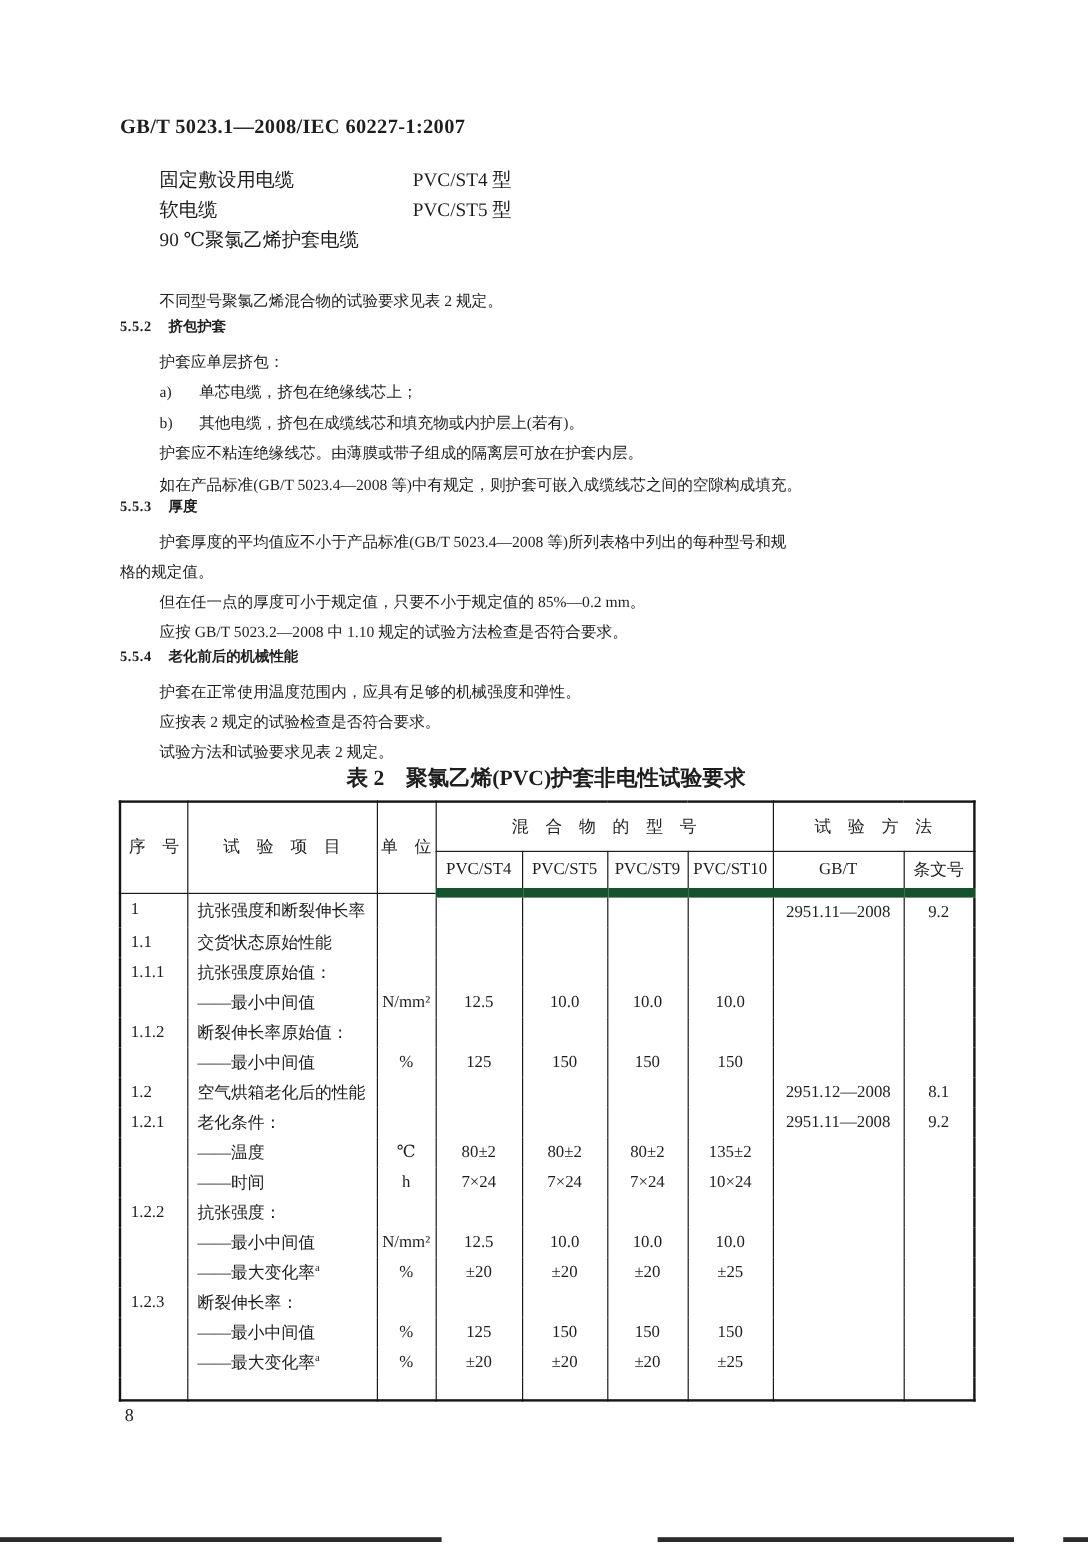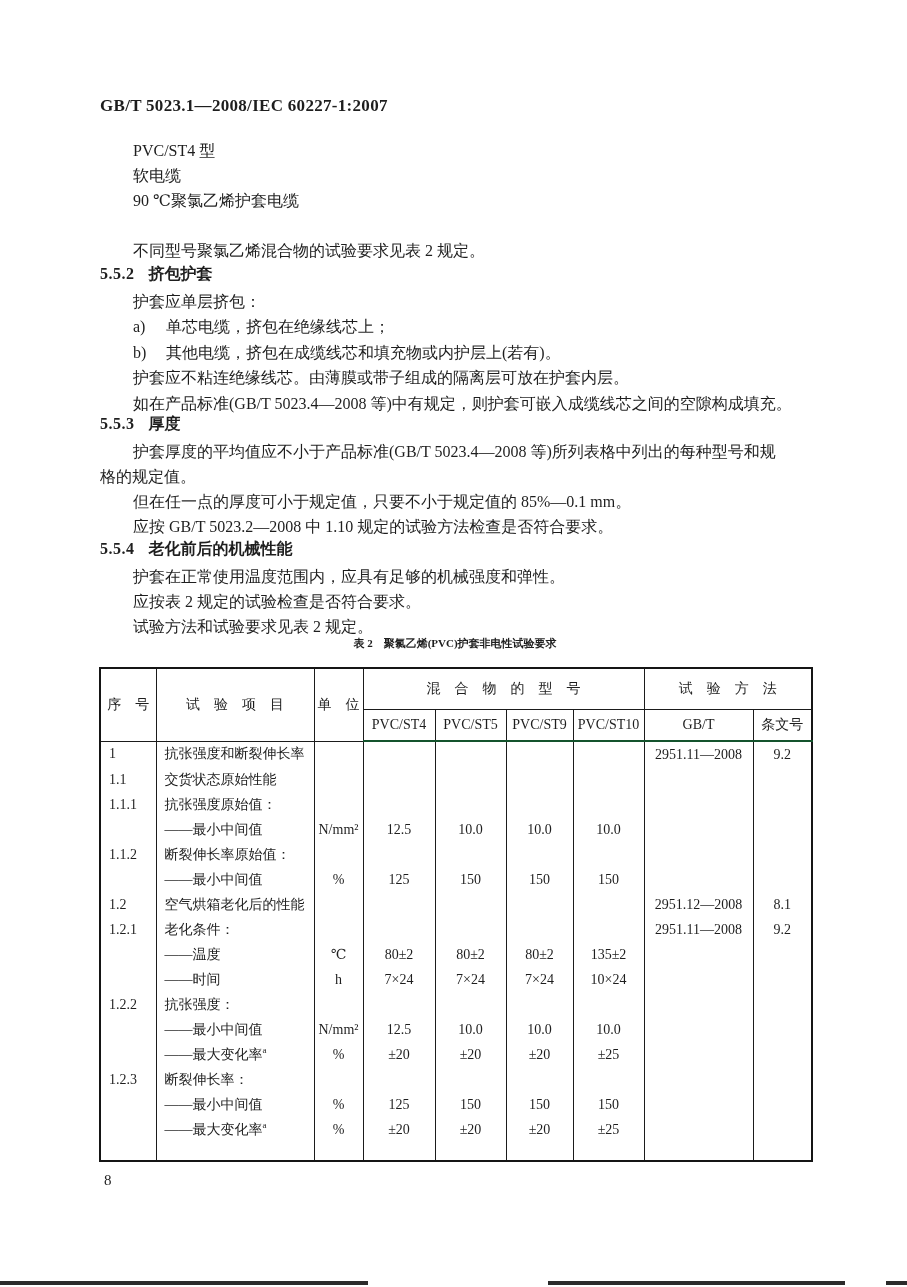--- a/index.html
+++ b/index.html
@@ -12,63 +12,65 @@
     color:#1e1e1e;
   }
   .abs{position:absolute;}
   .hdr{
     left:100px;top:96px;
     font-size:17px;font-weight:bold;letter-spacing:0.3px;
     white-space:nowrap;
   }
   .typelist{left:133px;top:138px;width:560px;}
   .typerow{display:grid;grid-template-columns:211px auto;height:25px;line-height:25px;font-size:16px;}
-  .line{font-size:16px;line-height:25px;white-space:nowrap;}
-  .h3{font-size:16px;font-weight:bold;white-space:nowrap;}
+  .line{font-size:13px;line-height:25px;white-space:nowrap;}
+  .h3{font-size:12px;font-weight:bold;white-space:nowrap;}
   .h3 .num{display:inline-block;margin-right:14px;letter-spacing:0.5px;}
   .li .marker{display:inline-block;width:33px;}
   .tbl-caption{
     left:99px;top:636px;width:712px;
-    text-align:center;font-size:11px;font-weight:bold;
+    text-align:center;font-size:18px;font-weight:bold;
   }
   .tbl-wrap{left:99px;top:667px;}
   table.tbl{
     border-collapse:collapse;table-layout:fixed;
     width:712px;border:2px solid #151515;
     font-size:14px;color:#1e1e1e;
   }
   .tbl th{font-weight:normal;}
   .tbl th,.tbl td{
     border-left:1px solid #1b1b1b;border-right:1px solid #1b1b1b;
     padding:0;overflow:hidden;white-space:nowrap;
   }
   .tbl thead tr.hrow1 th{height:40px;border-bottom:1px solid #1b1b1b;}
   .tbl thead tr.hrow2 th{height:30px;}
-  .tbl thead tr.hrow2 th,.tbl thead th.rs{border-bottom:2px solid #14532d;}
+  .tbl thead tr.hrow2 th,.tbl thead th.rs{border-bottom:8px solid #14532d;}
   .tbl thead th.ac,.tbl td.ac{text-align:center;}
   .tbl tbody td{border-top:0;border-bottom:0;height:25px;vertical-align:middle;}
   .tbl tbody td.al{text-align:left;padding-left:8px;}
   .tbl tbody tr.filler td{height:18px;}
   .tbl sup{font-size:9px;vertical-align:super;line-height:0;}
   .pagenum{left:104px;top:1172px;font-size:15px;}
   .scanbar{position:absolute;height:4px;background:#2b2b2b;}
 </style>
 </head>
 <body>
 
 <div class="page">
 
   <div class="abs hdr">GB/T 5023.1—2008/IEC 60227-1:2007</div>
 
   <div class="abs typelist">
     <div class="typerow">
+      <span>固定敷设用电缆</span>
       <span>PVC/ST4 型</span>
     </div>
     <div class="typerow">
       <span>软电缆</span>
+      <span>PVC/ST5 型</span>
     </div>
     <div class="typerow">
       <span>90 ℃聚氯乙烯护套电缆</span>
     </div>
   </div>
 
   <div class="abs line" style="left:133px;top:238px;">不同型号聚氯乙烯混合物的试验要求见表 2 规定。</div>
 
   <div class="abs h3" style="left:100px;top:264px;">
     <span class="num">5.5.2</span><span>挤包护套</span>
@@ -81,21 +83,21 @@
     <span class="marker">b)</span><span>其他电缆，挤包在成缆线芯和填充物或内护层上(若有)。</span>
   </div>
   <div class="abs line" style="left:133px;top:365px;">护套应不粘连绝缘线芯。由薄膜或带子组成的隔离层可放在护套内层。</div>
   <div class="abs line" style="left:133px;top:391px;">如在产品标准(GB/T 5023.4—2008 等)中有规定，则护套可嵌入成缆线芯之间的空隙构成填充。</div>
 
   <div class="abs h3" style="left:100px;top:414px;">
     <span class="num">5.5.3</span><span>厚度</span>
   </div>
   <div class="abs line" style="left:133px;top:439px;text-align:right;">护套厚度的平均值应不小于产品标准(GB/T 5023.4—2008 等)所列表格中列出的每种型号和规</div>
   <div class="abs line" style="left:100px;top:464px;">格的规定值。</div>
-  <div class="abs line" style="left:133px;top:489px;">但在任一点的厚度可小于规定值，只要不小于规定值的 85%—0.1 mm。</div>
+  <div class="abs line" style="left:133px;top:489px;">但在任一点的厚度可小于规定值，只要不小于规定值的 85%—0.2 mm。</div>
   <div class="abs line" style="left:133px;top:514px;">应按 GB/T 5023.2—2008 中 1.10 规定的试验方法检查是否符合要求。</div>
 
   <div class="abs h3" style="left:100px;top:539px;">
     <span class="num">5.5.4</span><span>老化前后的机械性能</span>
   </div>
   <div class="abs line" style="left:133px;top:564px;">护套在正常使用温度范围内，应具有足够的机械强度和弹性。</div>
   <div class="abs line" style="left:133px;top:589px;">应按表 2 规定的试验检查是否符合要求。</div>
   <div class="abs line" style="left:133px;top:614px;">试验方法和试验要求见表 2 规定。</div>
 
   <div class="abs tbl-caption">表 2　聚氯乙烯(PVC)护套非电性试验要求</div>

